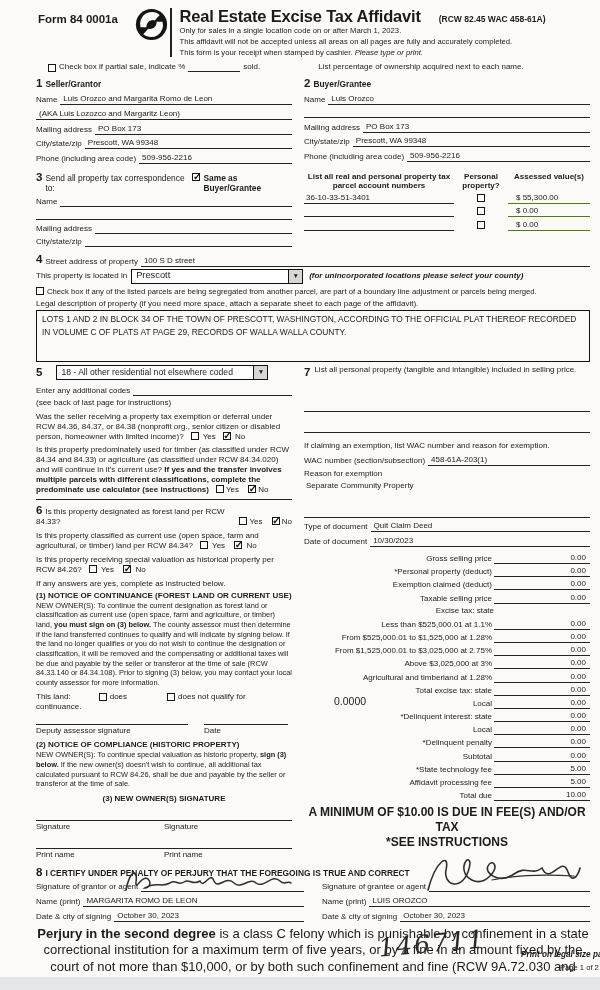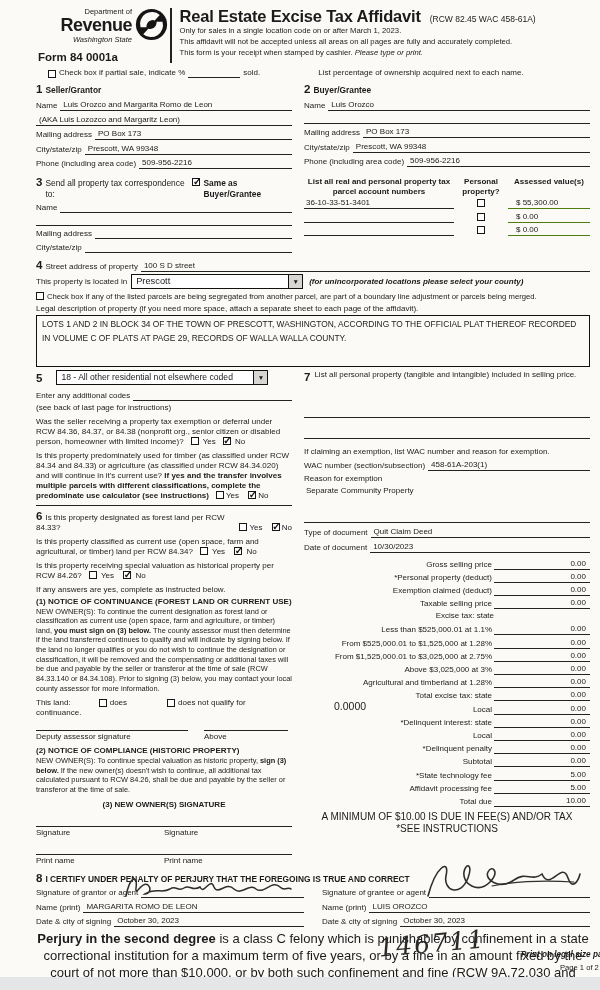--- a/index.html
+++ b/index.html
@@ -15,21 +15,21 @@
   .hdr-logo{width:128px;position:relative;flex:none}
   .logo-text{width:96px;text-align:right}
   .dept{font-size:7.5px}
   .brand{font-size:18px;font-weight:700;letter-spacing:-.5px;line-height:1}
   .state{font-size:7.5px;font-style:italic;margin-top:1px}
   .formnum{font-weight:700;font-size:11.5px;margin-top:5px;padding-left:2px}
   .logo-svg{position:absolute;right:-4px;top:1px;width:33px;height:33px}
   .hdr-div{width:1.5px;background:#222;margin:1px 8px 1px 6px;flex:none}
   .hdr-main{flex:1;padding-top:1px}
   .title{font-size:16.5px;font-weight:700;line-height:1;letter-spacing:-.2px}
-  .title-code{font-size:8.5px;font-weight:400;margin-left:9px}
+  .title-code{font-size:8.5px;font-weight:700;margin-left:18px}
   .hline{font-size:7.7px;line-height:1.32;margin-top:1px}
   
   .cb{display:inline-block;width:8px;height:8px;border:1.1px solid #161616;background:#fff;
       position:relative;vertical-align:-1px;flex:none}
   .cb.checked::after{content:"✓";position:absolute;left:-.5px;top:-3px;font-size:10px;font-weight:700;color:#111}
   
   .fr{display:flex;align-items:flex-end;margin-top:3.6px}
   .fl{white-space:nowrap;padding-right:3px}
   .fv{flex:1;border-bottom:1px solid #222;padding:0 2px 0 3px;white-space:nowrap;min-height:9px}
   .sec-h{font-size:8.4px;font-weight:700;display:flex;align-items:baseline;gap:3px}
@@ -64,21 +64,21 @@
   .slab{margin-top:1px}
   .osig{display:flex;gap:0;margin-top:6px}
   .oslot{flex:1}
   
   .fee-row{display:flex;align-items:flex-end;position:relative;height:13.2px}
   .fee-pre{position:absolute;left:30px;bottom:1px;font-size:10.5px}
   .fee-label{margin-left:auto;white-space:nowrap;padding-right:2px}
   .fee-leader{width:56px;border-bottom:1px solid #222;flex:none}
   .fee-value{width:40px;border-bottom:1px solid #222;text-align:right;padding-right:4px;flex:none}
   .excise-h{text-align:right;padding-right:96px;margin:2px 0 1px;font-size:8px}
-  .minwrap{text-align:center;font-weight:400;margin-top:4px;font-size:10px}
+  .minwrap{text-align:center;font-weight:700;margin-top:4px;font-size:12px}
   
   .cert{margin-top:5px}
   .certcols{display:flex;gap:18px;margin-top:1px}
   .ccol{flex:1;position:relative}
   .sig-svg{position:absolute;pointer-events:none}
   .perj{font-size:13px;line-height:1.3;text-align:center;margin-top:4px}
   .access{font-size:7.9px;line-height:1.25;text-align:center;margin-top:3px}
   .footrow{display:flex;align-items:baseline;margin-top:6px}
   .rev{font-size:7px;white-space:pre}
   .tsu{font-weight:700;font-size:7.8px;margin-left:95px}
@@ -90,25 +90,20 @@
   .scan-edge{position:absolute;left:0;right:0;bottom:0;height:13px;background:#e4e6e8}
 </style>
 </head>
 <body>
 
 <div class="page">
   <div class="inner">
 
     <div class="hdr">
       <div class="hdr-logo">
-        <div class="logo-text">
-          <div class="dept">Department of</div>
-          <div class="brand">Revenue</div>
-          <div class="state">Washington State</div>
-        </div>
         <svg class="logo-svg" viewBox="0 0 36 36">
           <circle cx="18" cy="18" r="17" fill="#151515"></circle>
           <path d="M6 21 A 13 13 0 0 1 27 7.5 L 21.5 13.5 A 7 7 0 0 0 12.5 21 Z" fill="#fbfaf7"></path>
           <path d="M30 15 A 13 13 0 0 1 9 28.5 L 14.5 22.5 A 7 7 0 0 0 23.5 15 Z" fill="#fbfaf7"></path>
         </svg>
         <div class="formnum">Form 84 0001a</div>
       </div>
       <div class="hdr-div"></div>
       <div class="hdr-main">
         <div><span class="title">Real Estate Excise Tax Affidavit</span><span class="title-code">(RCW 82.45 WAC 458-61A)</span></div>
@@ -302,21 +297,21 @@
         </div>
         <div>continuance.</div>
 
         <div style="display:flex;margin-top:12px">
           <div style="width:152px">
             <div class="sline" style="height:0"></div>
             <div class="slab">Deputy assessor signature</div>
           </div>
           <div style="width:84px;margin-left:16px">
             <div class="sline" style="height:0"></div>
-            <div class="slab">Above</div>
+            <div class="slab">Date</div>
           </div>
         </div>
 
         <div class="b" style="margin-top:4px">(2) NOTICE OF COMPLIANCE (HISTORIC PROPERTY)</div>
         <div class="small"><span>NEW OWNER(S): To continue special valuation as historic property, </span><b>sign (3) below.</b><span> If the new owner(s) doesn't wish to continue, all additional tax calculated pursuant to RCW 84.26, shall be due and payable by the seller or transferor at the time of sale.</span></div>
 
         <div class="b" style="text-align:center;margin-top:5px">(3) NEW OWNER(S) SIGNATURE</div>
         <div class="osig">
           <div class="oslot">
               <div class="sline"></div>

